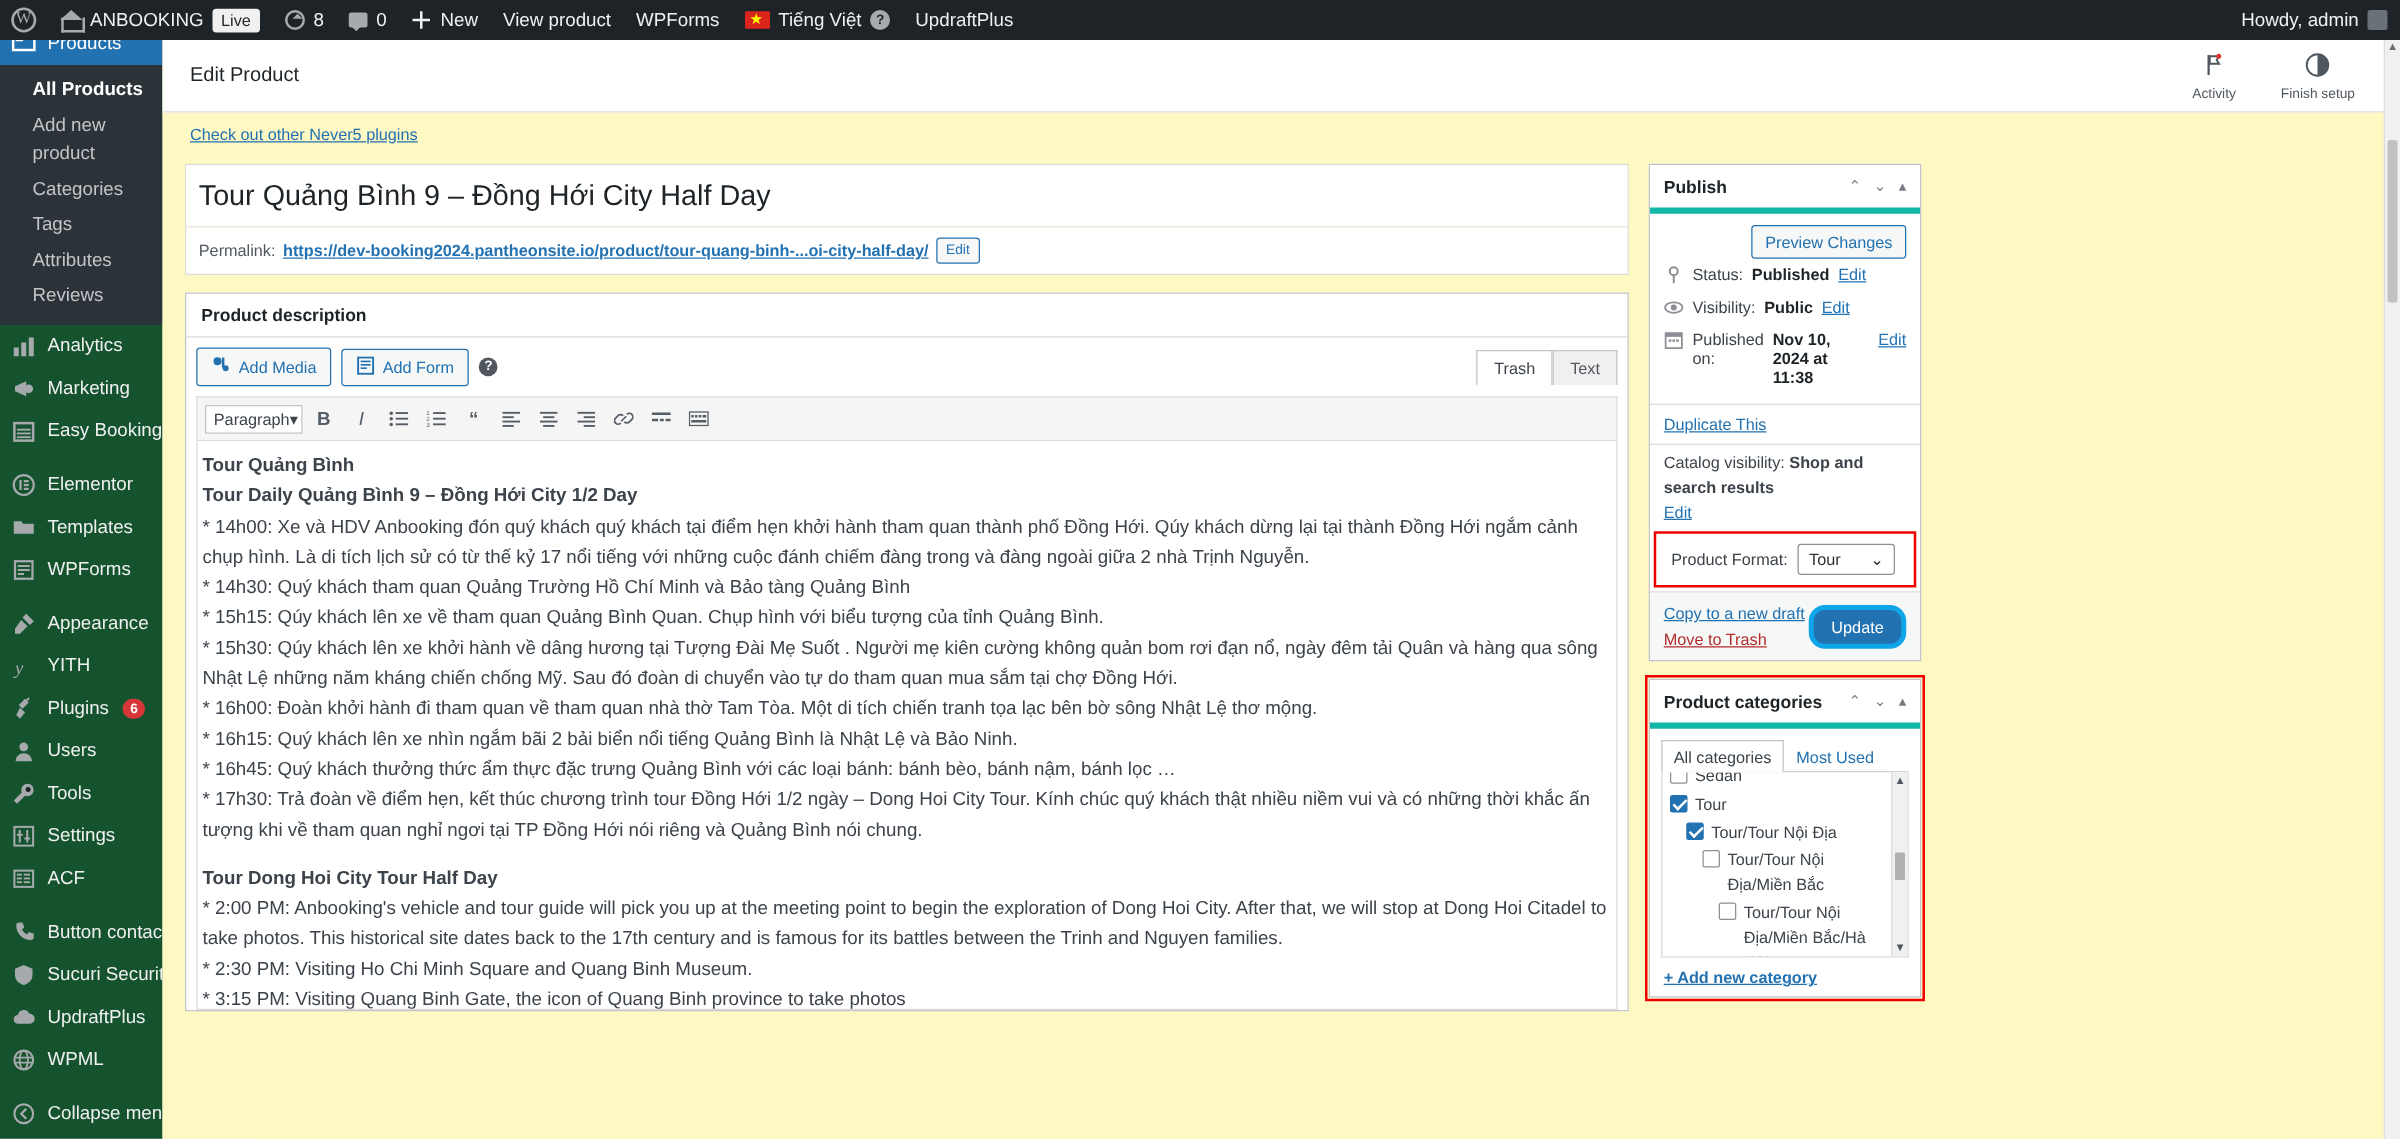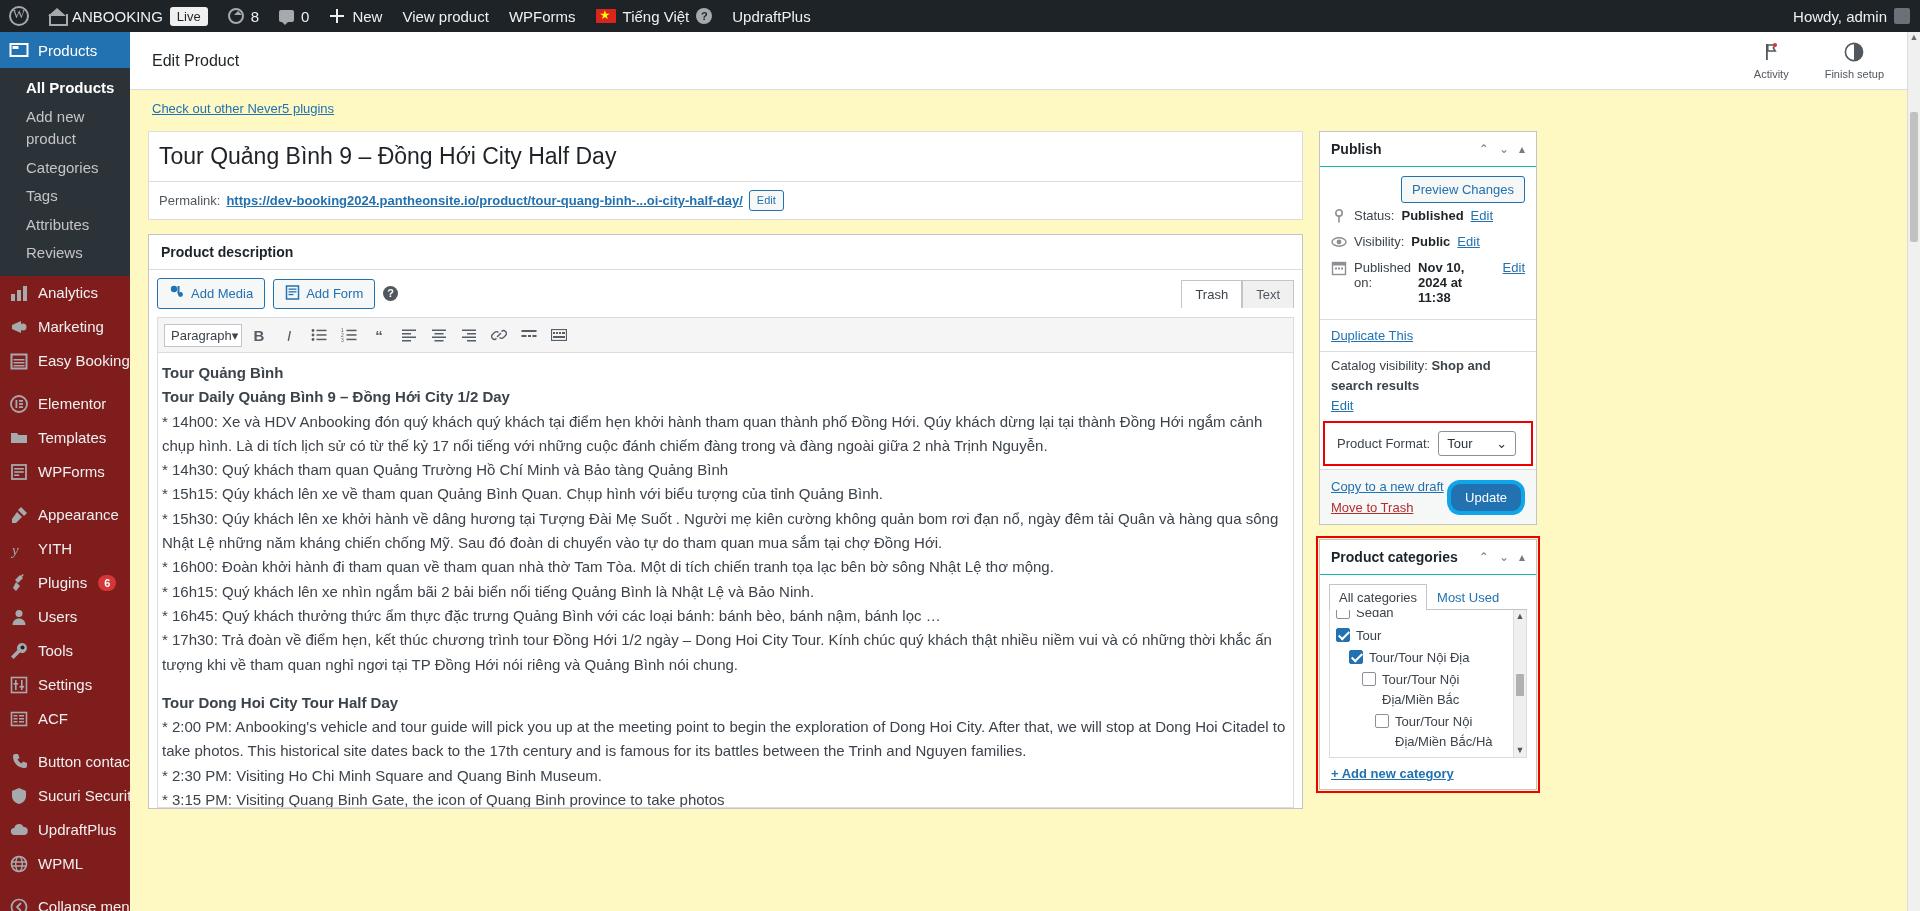--- a/index.html
+++ b/index.html
@@ -36,22 +36,22 @@
   .plus-icon:before{content:"";position:absolute;left:7px;top:1px;width:2px;height:14px;background:#f0f0f1;}
   .plus-icon:after{content:"";position:absolute;left:1px;top:7px;width:14px;height:2px;background:#f0f0f1;}
   .flag-vn{ width:20px;height:14px;background:#da251d;display:inline-block;position:relative;border-radius:1px;}
   .flag-vn:after{content:"★";position:absolute;left:4px;top:-4px;color:#ff0;font-size:12px;line-height:20px;}
   .q-icon{ width:16px;height:16px;border-radius:50%;background:#a7aaad;color:#1d2327;font-size:11px;line-height:16px;text-align:center;display:inline-block;font-weight:bold;}
   .ab-right{ margin-left:auto; display:flex; align-items:center; }
   .avatar-sq{ width:16px;height:16px;background:#6b7178;border-radius:2px;display:inline-block; }
 
   
   #sidebar{
-    position:absolute; top:32px; left:0; width:130px; bottom:0;
-    background:#7f1d1d; color:#f0f0f1; font-size:15px; overflow:hidden;
+    position:absolute; top:16px; left:0; width:130px; bottom:0;
+    background:#14532d; color:#f0f0f1; font-size:15px; overflow:hidden;
   }
   .menu-top{ background:#2271b1; color:#fff; display:flex;align-items:center;gap:9px;padding:8px 0 8px 9px;font-weight:400;}
   .submenu{ background:#2c3338; padding:6px 0 8px 0; }
   .submenu a{ display:block; padding:3px 0 3px 26px; color:#c3c4c7; text-decoration:none; font-size:15px; line-height:1.5;}
   .submenu a.cur{ color:#fff; font-weight:700; }
   .menu-sep{ height:9px; }
   .menu-item{ display:flex; align-items:center; gap:9px; padding:7px 0 7px 9px; color:#f0f0f1; text-decoration:none; font-size:15px; }
   .menu-item .mlabel{ white-space:nowrap; }
   .badge-count{ background:#d63638; color:#fff; border-radius:10px; font-size:11px; padding:1px 6px; margin-left:2px; font-weight:600; line-height:14px;}
   .ic{ width:20px; height:20px; display:inline-block; flex:0 0 20px; position:relative; color:#a7aaad; }
@@ -93,21 +93,21 @@
   .mce-btn{ width:26px;height:24px; display:flex;align-items:center;justify-content:center; color:#555d66; font-size:15px;}
   .editor-body{ margin:0 8px; border:1px solid #dcdcde; border-top:none; background:#fff; padding:8px 4px 4px 4px; font-size:15px; color:#3c434a; line-height:1.62; overflow:hidden; height:455px;}
   .editor-body p{ margin:0; white-space:nowrap; }
   .editor-body p.wrap{ white-space:normal; }
   .editor-body p.b{ font-weight:700; }
   .editor-body p.spacer{ height:14px; }
 
   
   .sbox{ background:#fff; border:1px solid #c3c4c7; margin-bottom:14px; }
   .sbox.hl{ outline:2px solid #e00; outline-offset:1px; }
-  .sbox-hd{ display:flex; align-items:center; padding:9px 11px; border-bottom:1px solid #14b8a6; }
+  .sbox-hd{ display:flex; align-items:center; padding:9px 11px; border-bottom:5px solid #14b8a6; }
   .sbox-hd .t{ font-size:14px; font-weight:700; color:#1d2327;}
   .sbox-hd .ctrls{ margin-left:auto; display:flex; gap:10px; color:#787c82; font-size:12px;}
   .sbox-in{ padding:9px 11px; }
   .row-pv{ display:flex; justify-content:flex-end; }
   .btn-secondary{ border:1px solid #2271b1; background:#f6f7f7; color:#2271b1; border-radius:3px; font-size:13px; padding:5px 10px;}
   .srow{ display:flex; align-items:flex-start; gap:7px; font-size:13px; color:#3c434a; padding:5px 0; }
   .srow b{ font-weight:700; color:#1d2327;}
   .srow a{ color:#2271b1; text-decoration:underline;}
   .sicon{ width:16px;height:16px;flex:0 0 16px;color:#8c8f94;}
   .sdiv{ border-top:1px solid #dcdcde; }

